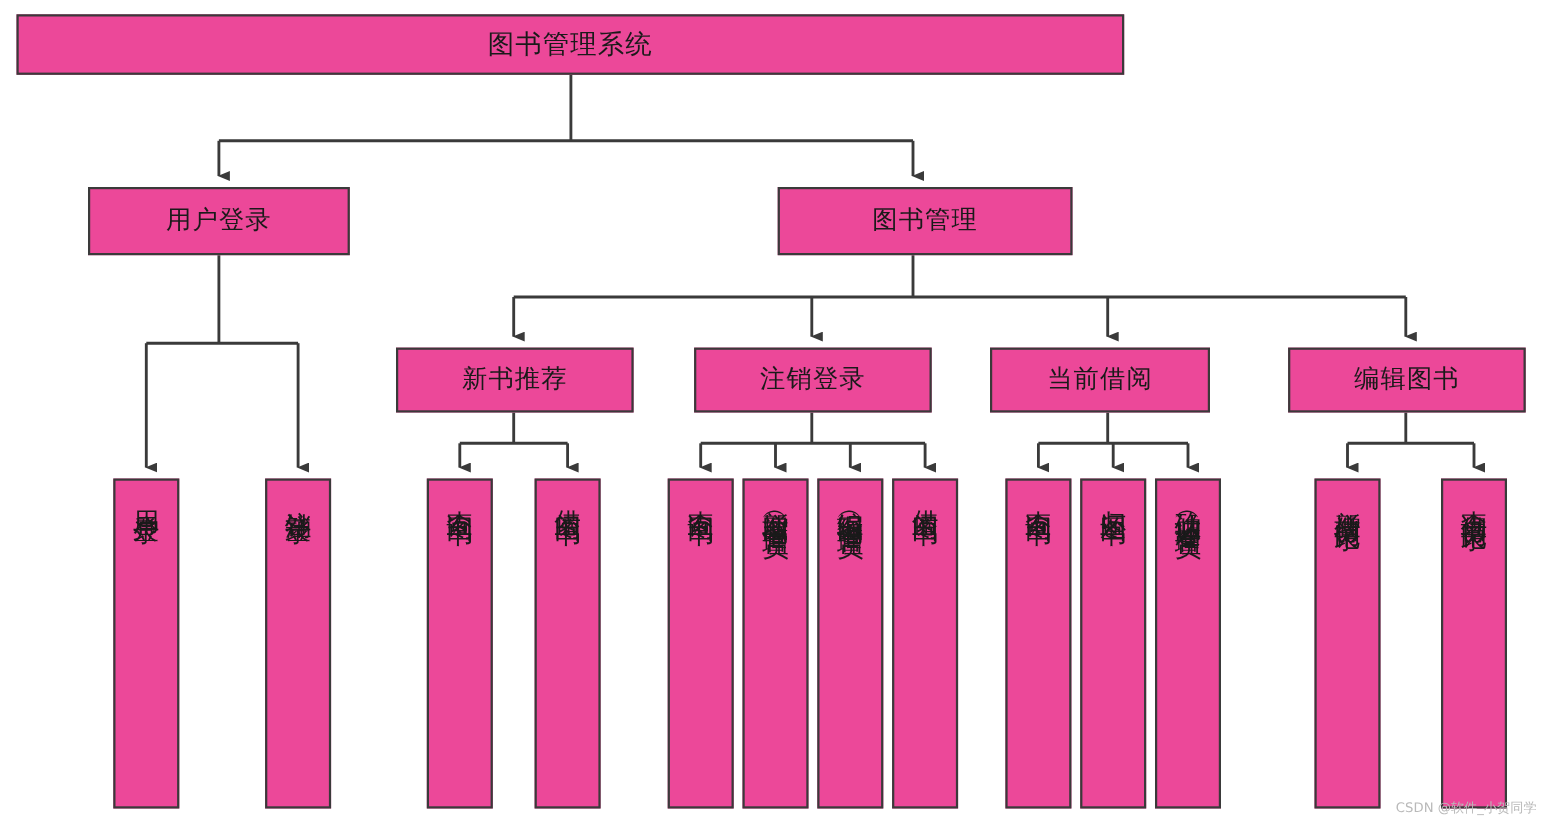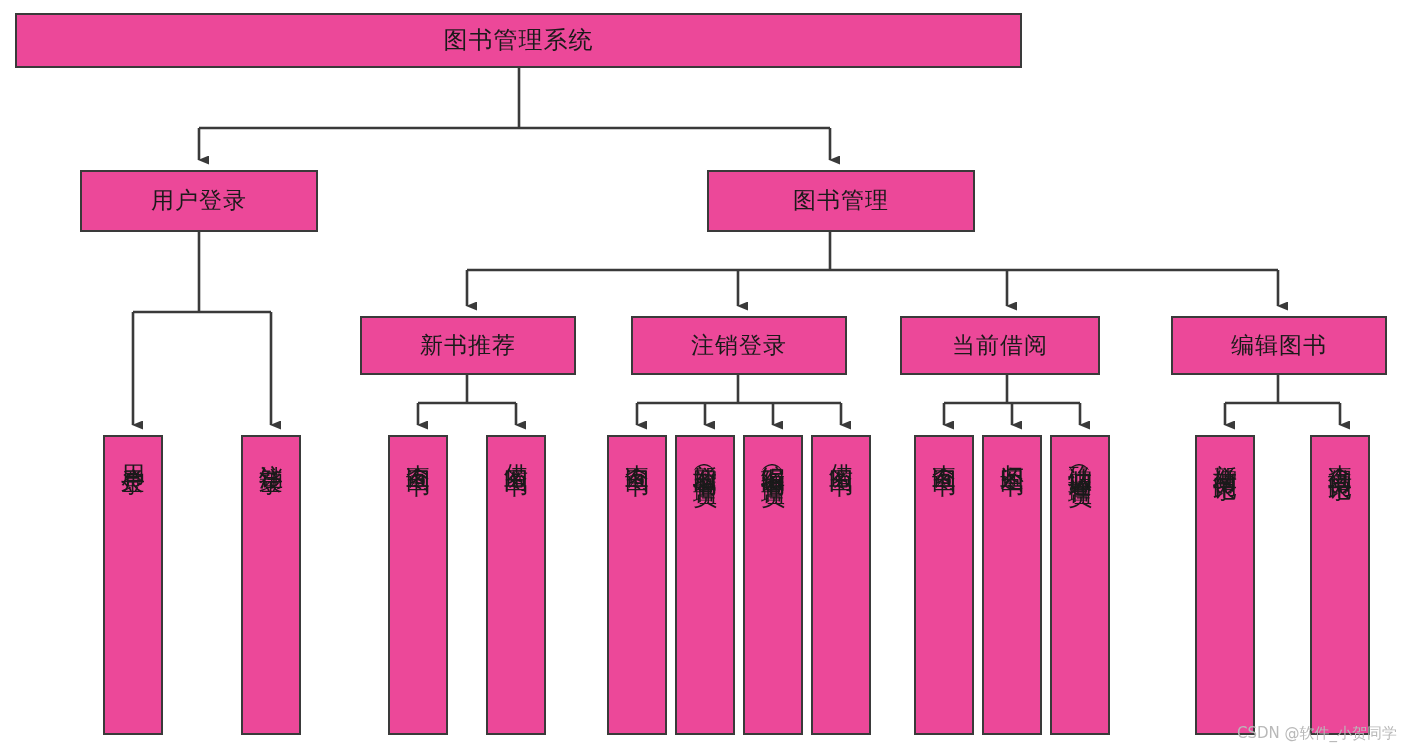--- a/index.html
+++ b/index.html
@@ -61,21 +61,21 @@
     writing-mode: vertical-rl;
     text-orientation: upright;
     font-size: 24px;
     letter-spacing: 3px;
     line-height: 1;
   }
   #watermark {
     position: absolute;
     right: 8px;
     bottom: 4px;
-    font-size: 15px;
+    font-size: 12px;
     color: #b9b9b9;
     z-index: 5;
     white-space: nowrap;
     user-select: none;
   }
 </style>
 </head>
 <body>
 
 <div id="diagram-root">

